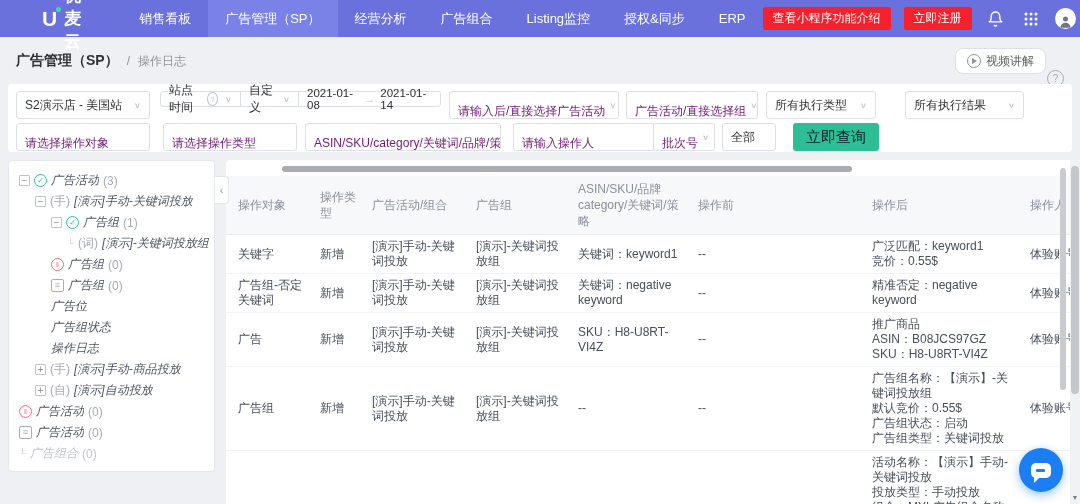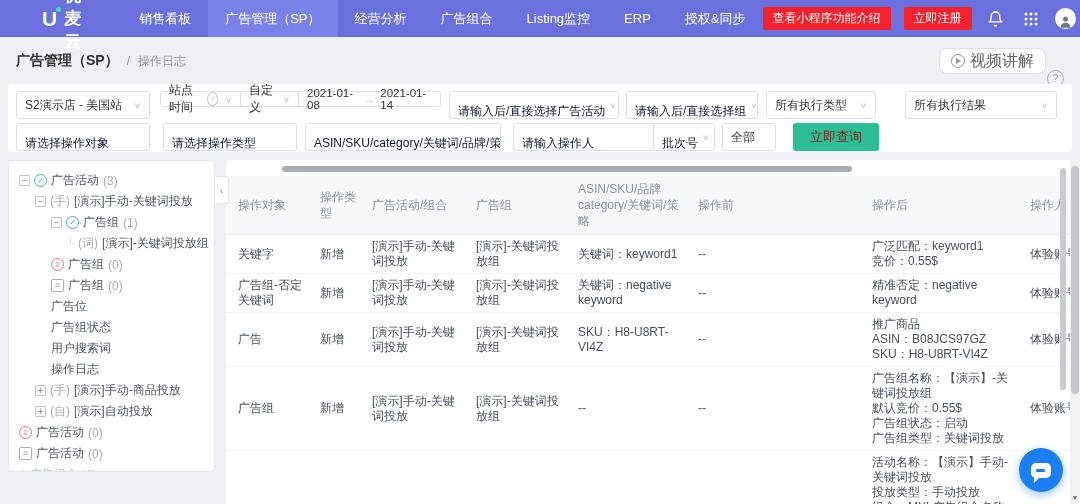--- a/index.html
+++ b/index.html
@@ -18,43 +18,43 @@
   .btn-red{background:#F5222D;color:#fff;font-size:12px;height:23px;padding:0 10px;border:none;border-radius:2px;cursor:pointer;font-family:inherit;white-space:nowrap;}
   .nav-ico{display:inline-flex;align-items:center;justify-content:center;width:22px;height:22px;cursor:pointer;}
   .user{display:flex;align-items:center;gap:7px;font-size:12px;cursor:pointer;white-space:nowrap;}
   .avatar{width:21px;height:21px;border-radius:50%;background:#fff;display:flex;align-items:flex-end;justify-content:center;overflow:hidden;}
   
   .subheader{position:absolute;left:0;top:37px;right:0;height:48px;display:flex;align-items:center;}
   .crumbs{display:flex;align-items:center;gap:8px;padding-left:16px;}
   .crumb-parent{font-size:14px;font-weight:bold;color:#303133;}
   .crumb-sep,.crumb-current{font-size:12px;color:#909399;}
   .page-actions{margin-left:auto;display:flex;gap:10px;margin-right:34px;}
-  .page-btn{height:26px;border:1px solid #DCDFE6;background:#fff;border-radius:8px;font-size:16px;color:#606266;display:flex;align-items:center;gap:5px;padding:0 11px;cursor:pointer;font-family:inherit;}
+  .page-btn{height:26px;border:1px solid #DCDFE6;background:#fff;border-radius:8px;font-size:12px;color:#606266;display:flex;align-items:center;gap:5px;padding:0 11px;cursor:pointer;font-family:inherit;}
   .play-ico{width:12px;height:12px;border:1px solid #909399;border-radius:50%;display:inline-flex;align-items:center;justify-content:center;}
   .play-ico::after{content:"";display:block;margin-left:1px;border-style:solid;border-width:3px 0 3px 5px;border-color:transparent transparent transparent #909399;}
   .doc-ico{width:10px;height:11px;border:1px solid #909399;border-radius:1px;position:relative;}
   .doc-ico::after{content:"";position:absolute;left:2px;top:2px;width:6px;height:1px;background:#909399;box-shadow:0 3px 0 #909399;}
   .help-circle{position:absolute;right:16px;top:70px;width:15px;height:15px;border:1px solid #A8ABB2;border-radius:50%;color:#A8ABB2;font-size:10px;display:flex;align-items:center;justify-content:center;cursor:pointer;background:transparent;}
   
   .filter-card{position:absolute;left:8px;top:84px;width:1064px;height:68px;background:#fff;border-radius:4px;}
   .fbox{position:absolute;height:28px;border:1px solid #DCDFE6;border-radius:3px;background:#fff;display:flex;align-items:center;font-size:12px;color:#303133;padding:0 8px;box-sizing:border-box;white-space:nowrap;overflow:hidden;cursor:pointer;}
   .fbox .chev{margin-left:auto;padding-left:4px;color:#C0C4CC;font-size:10px;transform:scaleY(.8);}
-  .ph{color:#0f172a;margin-top:12px;}
+  .ph{color:#701a75;margin-top:12px;}
   .fgroup{position:absolute;height:16px;border:1px solid #DCDFE6;border-radius:3px;background:#fff;display:flex;align-items:stretch;box-sizing:border-box;font-size:12px;color:#303133;}
   .fseg{display:flex;align-items:center;padding:0 8px;box-sizing:border-box;cursor:pointer;}
   .fseg + .fseg{border-left:1px solid #DCDFE6;}
   .qmark{width:12px;height:12px;border:1px solid #C0C4CC;border-radius:50%;color:#C0C4CC;font-size:8px;display:inline-flex;align-items:center;justify-content:center;margin:0 3px 0 5px;}
   .seg-chev{color:#C0C4CC;font-size:10px;margin-left:4px;transform:scaleY(.8);}
   .dates{font-size:11.5px;gap:5px;}
   .range-arrow{color:#C0C4CC;}
-  .btn-query{position:absolute;height:28px;border:none;border-radius:3px;background:#2EBE96;color:#7f1d1d;font-size:13px;cursor:pointer;font-family:inherit;}
+  .btn-query{position:absolute;height:28px;border:none;border-radius:3px;background:#2EBE96;color:#0f172a;font-size:15px;cursor:pointer;font-family:inherit;}
   
   .tree-card{position:absolute;left:8px;top:160px;width:207px;height:312px;background:#fff;border:1px solid #E4E7ED;border-radius:4px;box-sizing:border-box;padding-top:9px;overflow:hidden;}
   .tree-item{display:flex;align-items:center;gap:4px;height:21px;font-size:12px;color:#4E5663;white-space:nowrap;cursor:pointer;}
-  .tree-item .tlabel{overflow:hidden;text-overflow:ellipsis;}
+  .tree-item .tlabel{overflow:hidden;text-overflow:ellipsis;font-style:italic;}
   .tree-item.muted .tlabel,.tree-item.muted .count{color:#C0C4CC;}
   .expander{flex:none;width:11px;height:11px;border:1px solid #C0C4CC;border-radius:1px;background:#fff;color:#8A909C;font-size:10px;line-height:9px;text-align:center;box-sizing:border-box;}
   .connector{color:#C8CCD2;font-size:10px;}
   .prefix{color:#A8ABB2;}
   .count{color:#A8ABB2;}
   .status{flex:none;width:13px;height:13px;border:1px solid;border-radius:50%;box-sizing:border-box;display:inline-flex;align-items:center;justify-content:center;font-size:8px;line-height:1;}
   .status-active{border-color:#35C08E;color:#35C08E;}
   .status-active::after{content:"✓";}
   .status-paused{border-color:#F2717E;color:#F2717E;}
   .status-paused::after{content:"‖";font-size:7px;}
@@ -88,22 +88,22 @@
     <div class="logo">
       <span class="logo-u">U<i class="logo-dot"></i></span>
       <span class="logo-text">优麦云</span>
     </div>
     <nav class="nav-items">
         <div class="nav-item">销售看板</div>
         <div class="nav-item active">广告管理（SP）</div>
         <div class="nav-item">经营分析</div>
         <div class="nav-item">广告组合</div>
         <div class="nav-item">Listing监控</div>
+        <div class="nav-item">授权&amp;同步</div>
         <div class="nav-item">ERP</div>
-        <div class="nav-item">授权&amp;同步</div>
       </nav>
     <div class="nav-right">
       <button class="btn-red">查看小程序功能介绍</button>
       <button class="btn-red">立即注册</button>
       <span class="nav-ico">
         <svg width="17" height="18" viewBox="0 0 24 24" fill="none" stroke="#fff" stroke-width="2" stroke-linecap="round" stroke-linejoin="round">
             <path d="M18 8a6 6 0 1 0-12 0c0 7-3 8-3 8h18s-3-1-3-8"></path>
             <path d="M10.3 21a2 2 0 0 0 3.4 0"></path>
           </svg>
       </span>
@@ -169,28 +169,28 @@
         <span>2021-01-08</span>
         <span class="range-arrow">→</span>
         <span>2021-01-14</span>
       </div>
     </div>
     <div class="fbox" style="left:441px;top:7px;width:170px;">
       <span class="ph">请输入后/直接选择广告活动</span>
       <span class="chev">∨</span>
     </div>
     <div class="fbox" style="left:618px;top:7px;width:132px;">
-      <span class="ph">请输入后/直接选择组</span>
+      <span class="ph">广告活动/直接选择组</span>
       <span class="chev">∨</span>
     </div>
     <div class="fbox" style="left:758px;top:7px;width:110px;">
       <span>所有执行类型</span>
       <span class="chev">∨</span>
     </div>
-    <div class="fbox" style="left:897px;top:7px;width:152px;">
+    <div class="fbox" style="left:897px;top:7px;width:119px;">
       <span>所有执行结果</span>
       <span class="chev">∨</span>
     </div>
 
     <div class="fbox" style="left:8px;top:39px;width:134px;">
       <span class="ph">请选择操作对象</span>
     </div>
     <div class="fbox" style="left:155px;top:39px;width:134px;">
       <span class="ph">请选择操作类型</span>
     </div>
@@ -241,23 +241,20 @@
       <div class="tree-item" style="padding-left: 42px;">
         <span class="status status-archived"></span>
         <span class="tlabel">广告组</span>
         <span class="count">(0)</span>
       </div>
       <div class="tree-item" style="padding-left: 42px;">
         <span class="tlabel">广告位</span>
       </div>
       <div class="tree-item" style="padding-left: 42px;">
         <span class="tlabel">广告组状态</span>
-      </div>
-      <div class="tree-item" style="padding-left: 42px;">
-        <span class="tlabel">用户搜索词</span>
       </div>
       <div class="tree-item" style="padding-left: 42px;">
         <span class="tlabel">操作日志</span>
       </div>
       <div class="tree-item" style="padding-left: 26px;">
         <span class="expander">+</span>
         <span class="prefix">(手)</span>
         <span class="tlabel">[演示]手动-商品投放</span>
       </div>
       <div class="tree-item" style="padding-left: 26px;">

